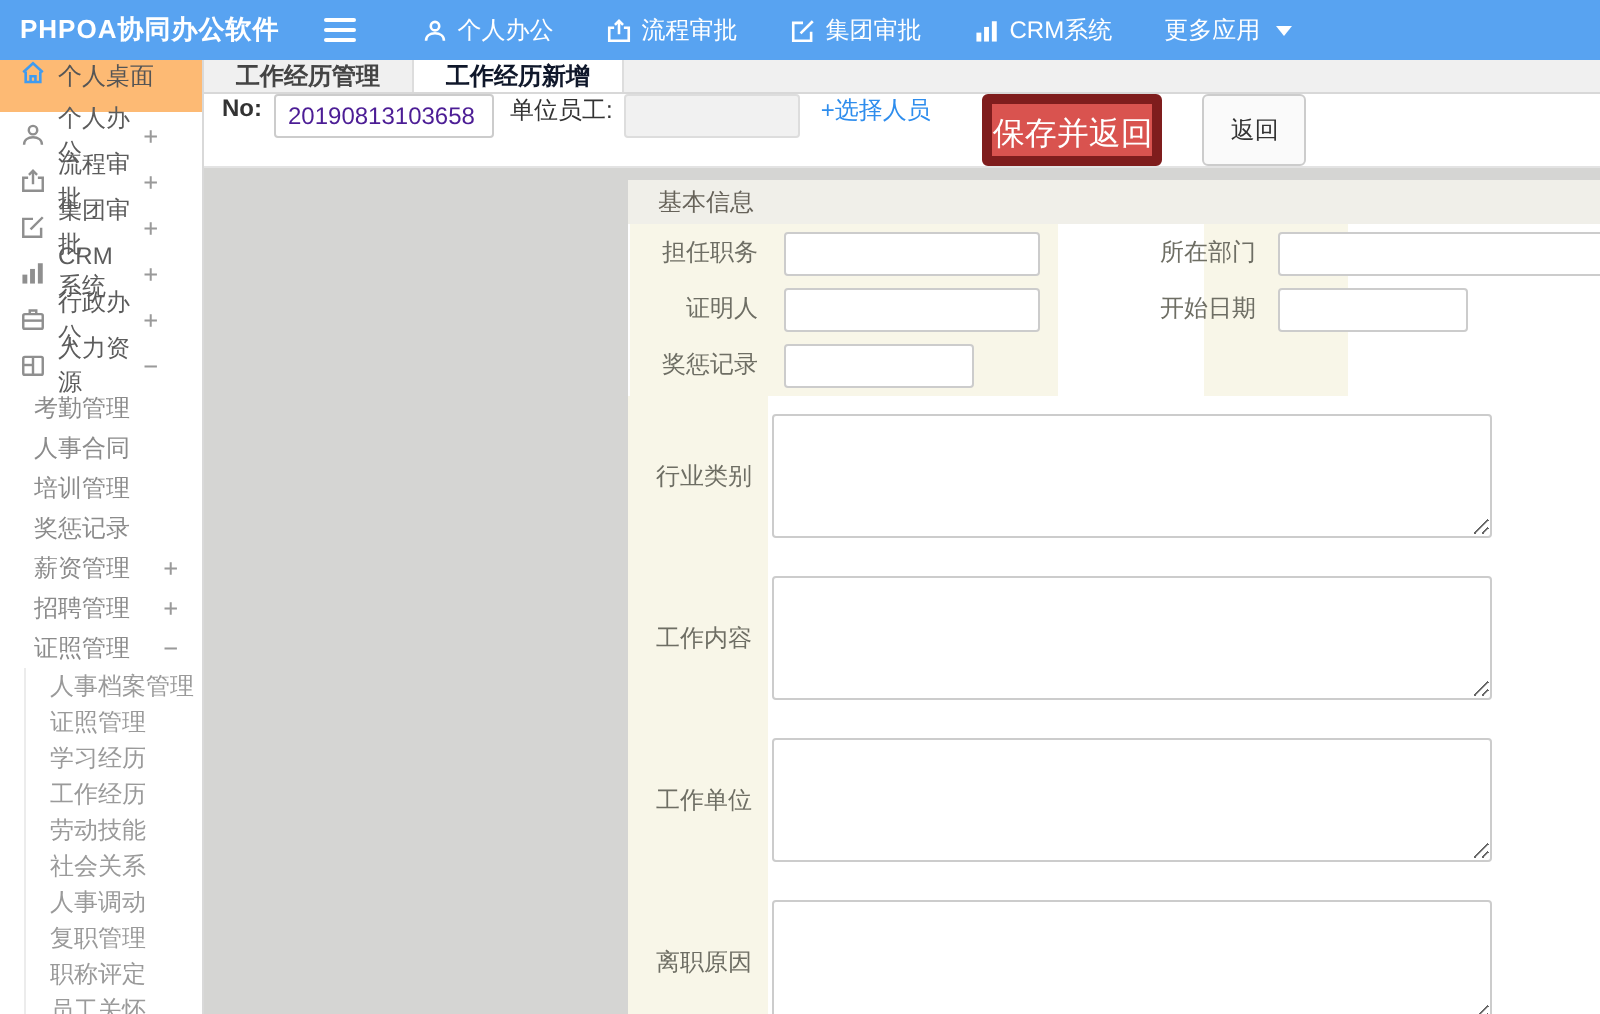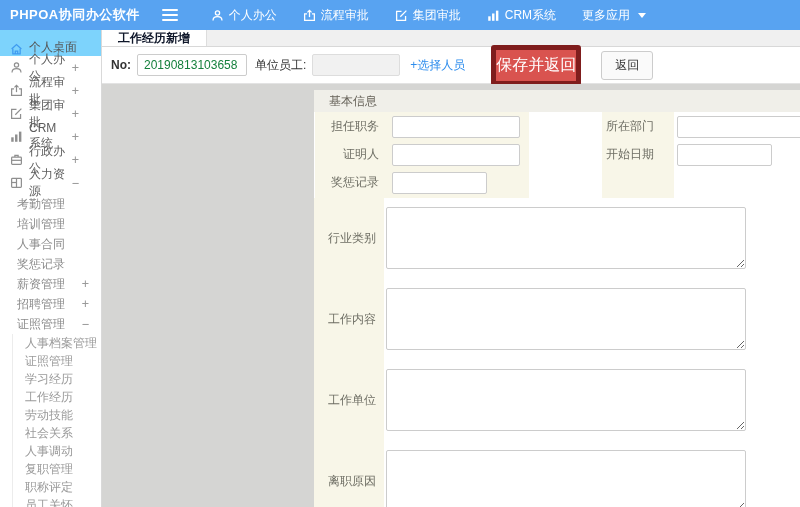--- a/index.html
+++ b/index.html
@@ -12,61 +12,61 @@
   .hamburger{margin-left:22px;width:16px;height:12px;display:flex;flex-direction:column;justify-content:space-between;cursor:pointer;}
   .hamburger i{display:block;height:2px;background:#fff;border-radius:1px;}
   .topnav{display:flex;align-items:center;margin-left:20px;}
   .nav-item{display:flex;align-items:center;gap:5px;color:#fff;font-size:12px;text-decoration:none;padding:0 13px;height:30px;cursor:pointer;white-space:nowrap;}
   .nav-item svg{display:block;}
   .caret{width:0;height:0;border-left:4px solid transparent;border-right:4px solid transparent;border-top:5px solid #fff;margin-left:3px;}
 
   
   .frame{flex:1;display:flex;min-height:0;}
   .sidebar{width:102px;flex:none;background:#fff;border-right:1px solid #d9d9d9;overflow:hidden;font-size:12px;}
-  .side-active{height:26px;display:flex;align-items:flex-end;gap:6px;padding-left:10px;background:#7dd3fc;color:#555;cursor:pointer;}
+  .side-active{height:26px;display:flex;align-items:flex-start;gap:6px;padding-left:10px;background:#fdba74;color:#555;cursor:pointer;}
   .s-item{height:23px;display:flex;align-items:center;gap:6px;padding:0 10px;color:#5c5c5c;cursor:pointer;}
   .s-item .ic,.side-active .ic{width:13px;height:13px;flex:none;display:flex;align-items:center;justify-content:center;color:#8f8f8f;}
   .side-active .ic{color:#3f9bf0;}
   .expand{margin-left:auto;color:#9a9a9a;font-size:12px;padding-right:12px;font-family:"DejaVu Sans Mono",monospace;}
   .l2-item{height:20px;display:flex;align-items:center;padding-left:17px;color:#8b8b8b;cursor:pointer;}
   .l2-item .expand{padding-right:12px;}
   .l3-wrap{margin-left:12px;border-left:1px solid #ececec;}
   .l3-item{height:18px;display:flex;align-items:center;padding-left:12px;color:#9a9a9a;cursor:pointer;}
 
   .main{flex:1;display:flex;flex-direction:column;min-width:0;}
   
   .tabbar{height:17px;flex:none;background:#f0f0f0;border-bottom:1px solid #d8d8d8;display:flex;}
   .tab{padding:0 16px;line-height:17px;font-size:12px;font-weight:bold;color:#444;border-right:1px solid #ddd;cursor:pointer;white-space:nowrap;}
   .tab.active{background:#fff;color:#0f172a;}
 
   
-  .toolbar{height:37px;flex:none;background:#fff;border-bottom:1px solid #e3e3e3;display:flex;align-items:center;padding-left:9px;font-size:12px;color:#333;}
+  .toolbar{height:37px;flex:none;background:#fff;border-bottom:1px solid #e3e3e3;display:flex;padding-left:9px;font-size:12px;color:#333;}
   .tl-label{white-space:nowrap;}
   .tl-label.bold{font-weight:bold;}
-  .tl-input{height:22px;border:1px solid #ccc;border-radius:2px;margin:0 8px 0 6px;padding:0 6px;font-size:12px;color:#15803d;outline:none;}
+  .tl-input{height:22px;border:1px solid #ccc;border-radius:2px;margin:0 8px 0 6px;padding:0 6px;font-size:12px;color:#4c1d95;outline:none;}
   .tl-input.no{width:110px;}
   .tl-input.emp{width:88px;background:#f1f1f1;border-color:#ddd;}
   .tl-link{color:#2e8ded;text-decoration:none;cursor:pointer;margin-left:2px;white-space:nowrap;}
   .btn-red{margin-left:26px;background:#d9534f;border:5px solid #7f1d1d;color:#fff;font-size:16px;padding:5px 0;border-radius:3px;cursor:pointer;white-space:nowrap;}
   .btn-plain{margin-left:20px;background:#fafafa;border:1px solid #ccc;color:#333;font-size:12px;padding:5px 13px;border-radius:3px;cursor:pointer;white-space:nowrap;}
 
   
   .content{flex:1;background:#d5d5d3;padding:6px 0 0 212px;min-height:0;}
   .panel{background:#fff;min-height:100%;font-size:12px;color:#6e6e64;}
   .panel-header{height:22px;line-height:22px;background:#f0efe9;color:#666259;padding-left:15px;}
   .basic{position:relative;height:86px;}
   .strip{position:absolute;top:0;bottom:0;background:#f8f6e8;}
   .strip.s1{left:1px;width:214px;}
   .strip.s2{left:288px;width:72px;}
   .brow{position:relative;display:flex;align-items:center;height:28px;padding-top:1px;}
   .blabel{width:72px;flex:none;text-align:right;padding-right:7px;white-space:nowrap;}
   .binput{height:22px;border:1px solid #ccc;border-radius:2px;background:#fff;outline:none;margin-left:6px;flex:none;font-size:12px;padding:0 5px;color:#555;}
   .binput.w128{width:128px;}
   .binput.w95{width:95px;}
-  .blabel.r{margin-left:82px;padding-right:20px;}
+  .blabel.r{margin-left:44px;padding-right:8px;}
   .binput.grow{flex:1;margin-right:2px;margin-left:3px;}
   .binput.date{margin-left:3px;}
 
   .ta-row{display:flex;}
   .ta-label{width:70px;flex:none;background:#f8f6e8;display:flex;align-items:center;padding-left:14px;white-space:nowrap;}
   .ta-body{flex:1;padding:9px 0 10px;}
   .ta-body textarea{display:block;margin-left:2px;width:360px;height:62px;border:1px solid #ccc;border-radius:2px;resize:both;outline:none;font-size:12px;color:#555;padding:4px 6px;}
 </style>
 </head>
 <body>
@@ -203,24 +203,24 @@
           </span>
         <span>人力资源</span>
         <span class="expand">−</span>
       </div>
 
       <div>
         <div class="l2-item">
             <span>考勤管理</span>
           </div>
         <div class="l2-item">
+            <span>人事合同</span>
+          </div>
+        <div class="l2-item">
             <span>培训管理</span>
-          </div>
-        <div class="l2-item">
-            <span>人事合同</span>
           </div>
         <div class="l2-item">
             <span>奖惩记录</span>
           </div>
         <div class="l2-item">
             <span>薪资管理</span>
             <span class="expand">+</span>
           </div>
         <div class="l2-item">
             <span>招聘管理</span>
@@ -261,20 +261,21 @@
             </div>
           <div class="l3-item">
               <span>员工关怀</span>
             </div>
         </div>
       </div>
     </aside>
 
     <main class="main">
       <div class="tabbar">
+        <div class="tab">工作经历管理</div>
         <div class="tab active">工作经历新增</div>
       </div>
 
       <div class="toolbar">
         <span class="tl-label bold">No:</span>
         <input class="tl-input no" type="text" value="20190813103658" style="">
         <span class="tl-label">单位员工:</span>
         <input class="tl-input emp" type="text" value="" style="">
         <a class="tl-link">+选择人员</a>
         <button class="btn-red">保存并返回</button>

